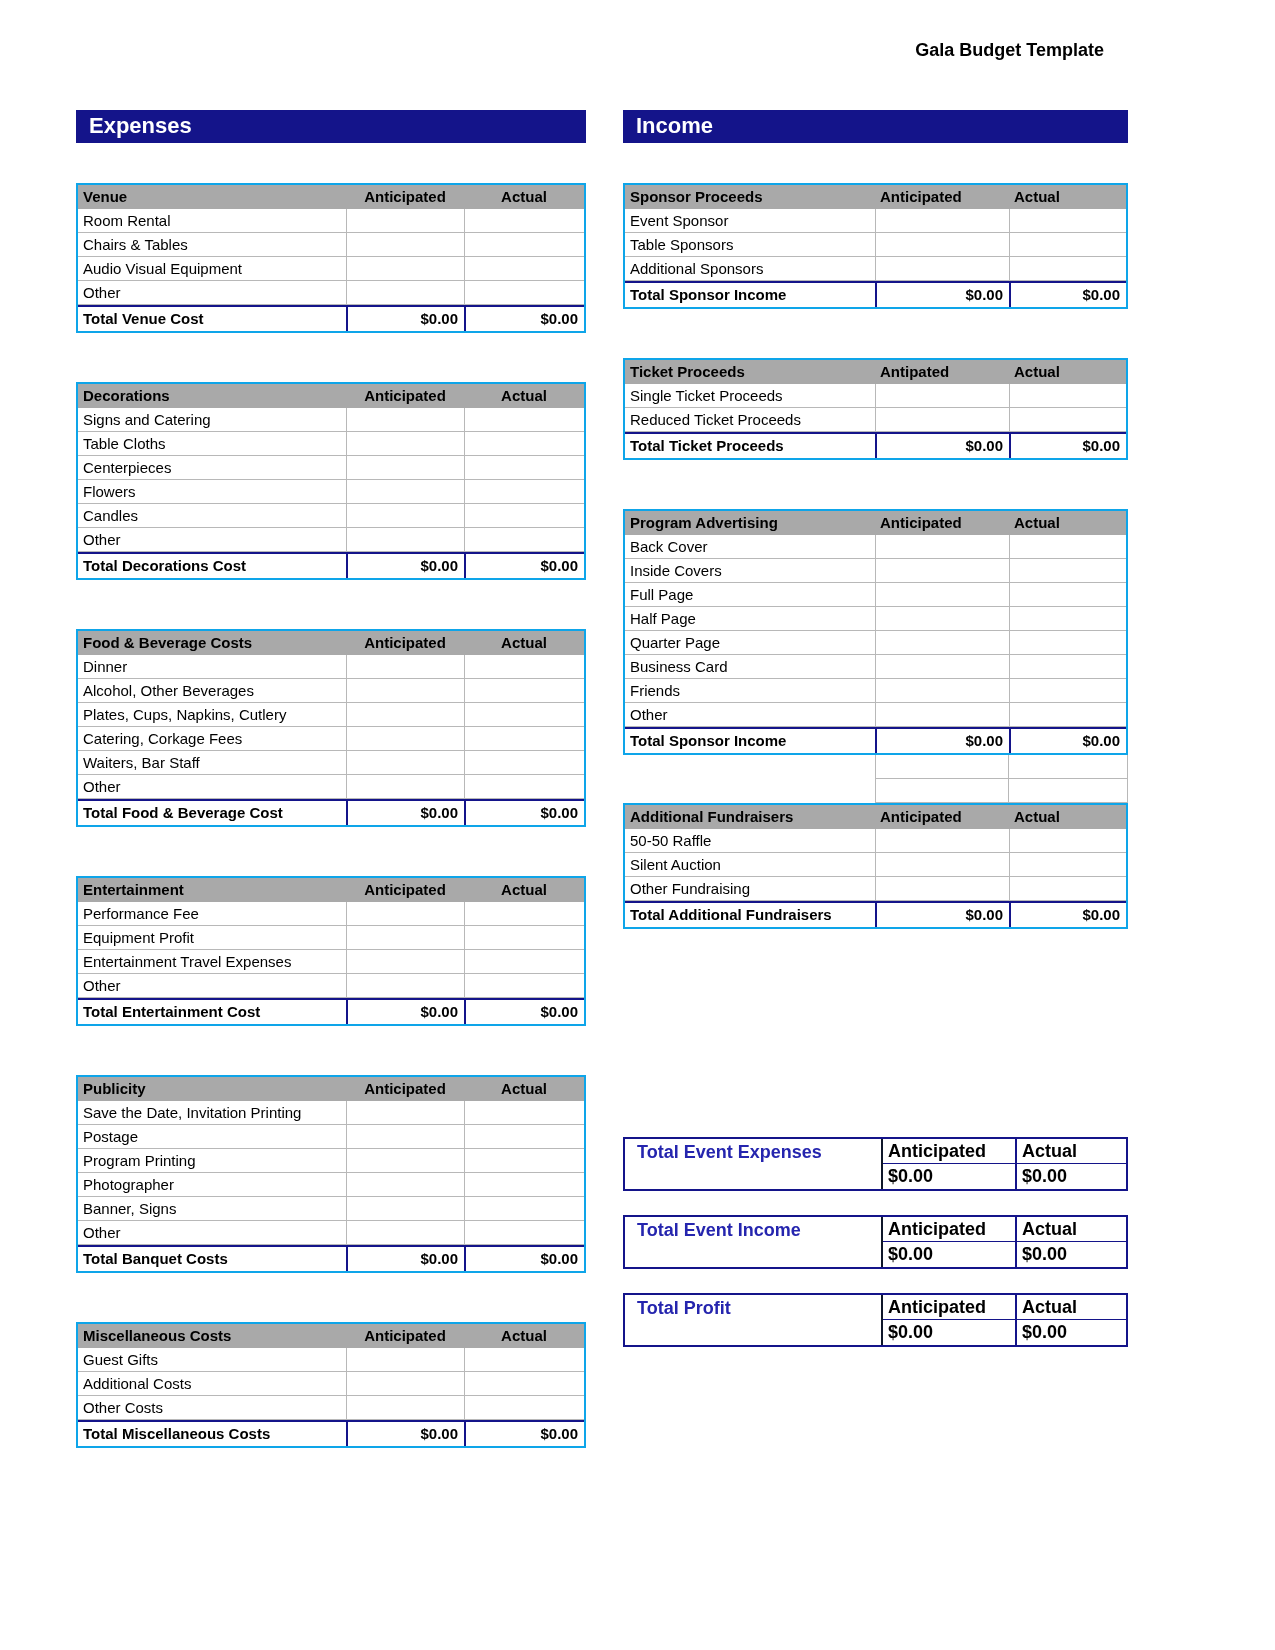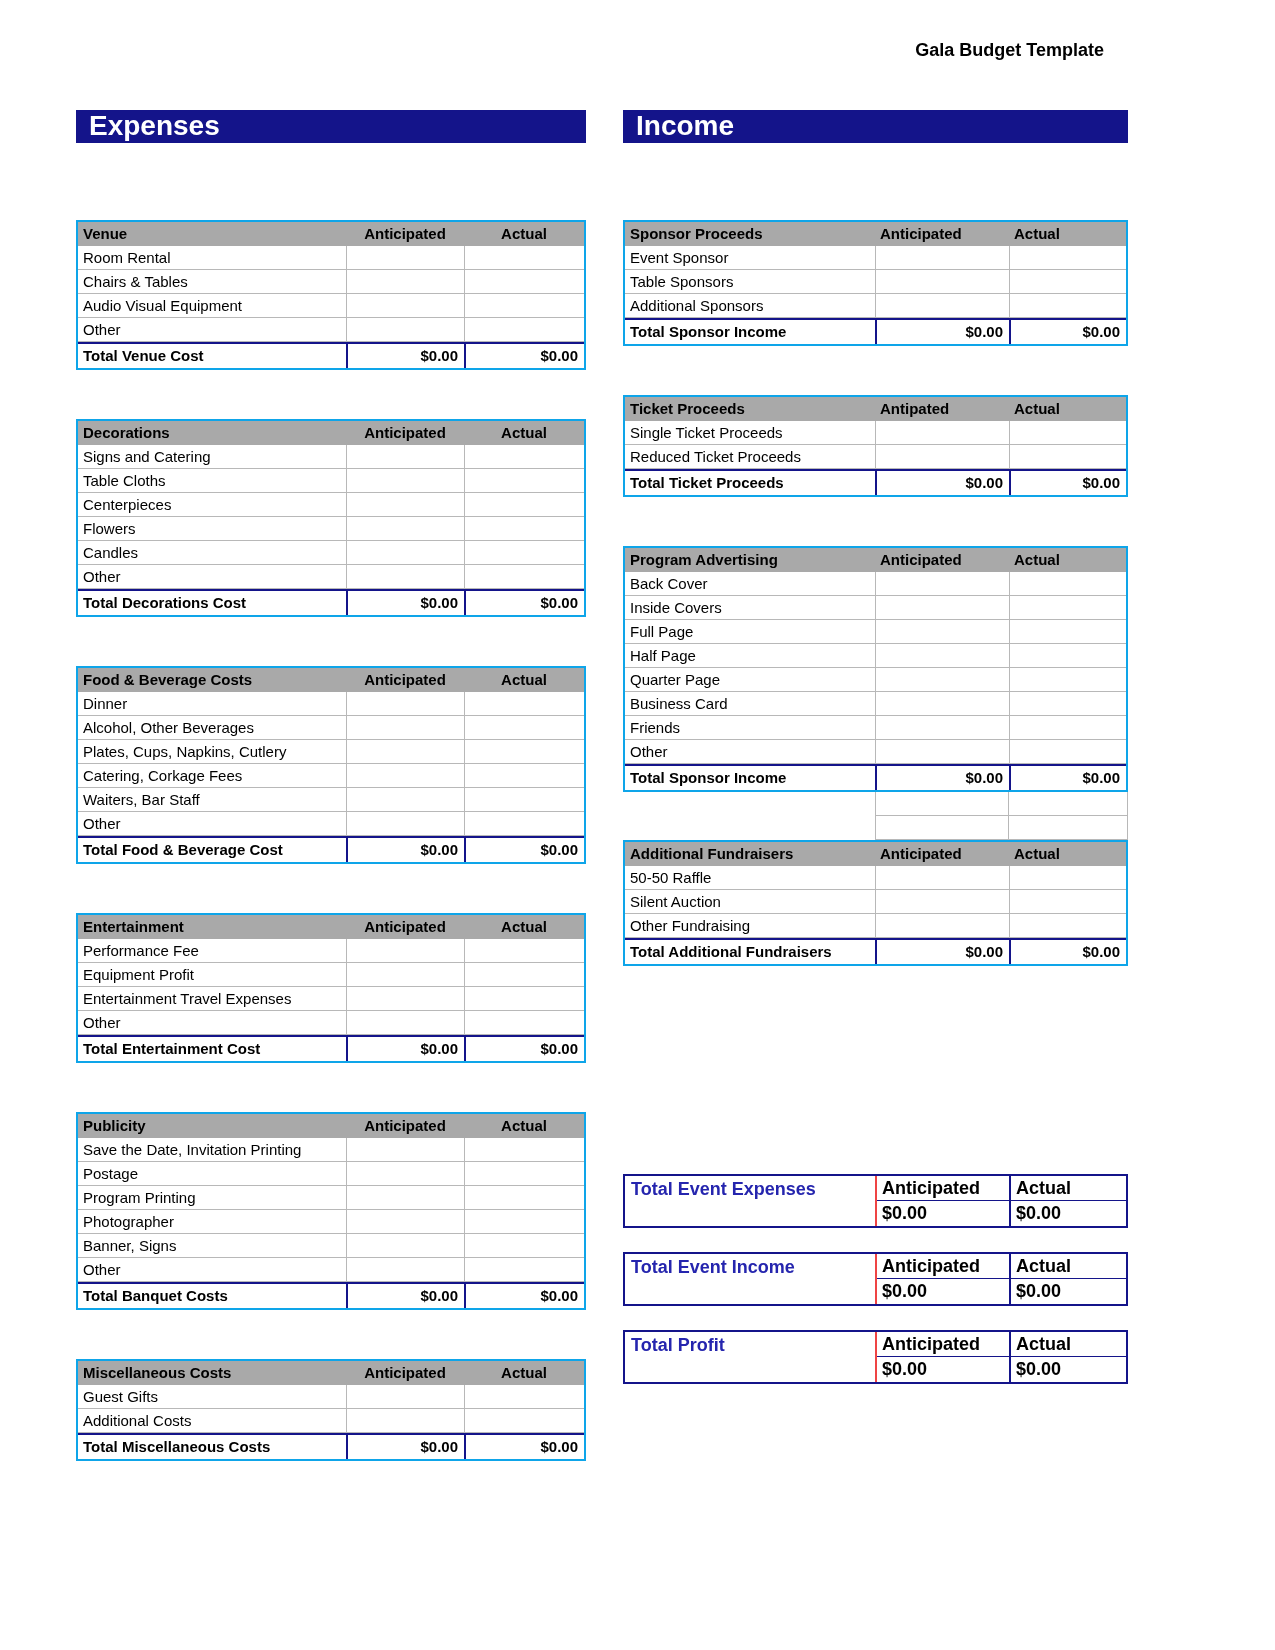--- a/index.html
+++ b/index.html
@@ -13,22 +13,22 @@
   }
   .content { margin-left: 76px; width: 1052px; }
   .page-header { height: 110px; padding-top: 40px; text-align: right; padding-right: 24px; }
   .page-title { font-size: 18px; font-weight: bold; }
   .columns { display: flex; gap: 37px; }
   .col-left { width: 510px; }
   .col-right { width: 505px; }
 
   .banner {
     height: 33px; background: #14148a; color: #fff;
-    font-size: 28px; font-weight: bold; line-height: 32px;
-    padding-left: 13px; margin-bottom: 77px;
+    font-size: 22px; font-weight: bold; line-height: 32px;
+    padding-left: 13px; margin-bottom: 40px;
   }
 
   
   .btable { border: 2px solid #0ea5e9; margin-bottom: 49px; font-size: 15px; background:#fff; }
   .col-left .btable:last-child { margin-bottom: 0; }
   .thead { display: flex; background: #a9a9a9; font-weight: bold; }
   .cell { height: 24px; line-height: 23px; overflow: hidden; white-space: nowrap; }
   .thead .cell { line-height: 24px; }
   .exp .c-label { width: 268px; }
   .exp .c-ant   { width: 118px; }
@@ -51,23 +51,23 @@
   .blankrows { margin-bottom: 0; }
   .blankrow { display: flex; height: 24px; }
   .bspacer { width: 252px; }
   .b-ant { width: 134px; border: 1px solid #b8b8b8; border-top: none; }
   .b-act { flex: 1; border: 1px solid #b8b8b8; border-top: none; border-left: none; }
 
   
   .summaries { margin-top: 208px; }
   .summary { display: flex; border: 2px solid #14148a; margin-bottom: 24px; width: 505px; background:#fff; }
   .s-label {
-    width: 252px; border-right: 2px solid #ef4444;
+    width: 252px; border-right: 2px solid #0f172a;
     color: #2525ae; font-weight: bold; font-size: 18px;
-    padding: 2px 0 0 6px; line-height: 23px;
+    padding: 2px 0 0 6px; line-height: 23px; margin-left: 6px;
   }
   .s-right { flex: 1; display: grid; grid-template-columns: 132px 1fr; }
   .s-cell { height: 25px; line-height: 25px; font-weight: bold; font-size: 18px; padding-left: 5px; overflow: hidden; white-space: nowrap; }
   .s-head { border-bottom: 1px solid #14148a; }
   .s-col2 { border-left: 2px solid #14148a; }
 </style>
 </head>
 <body>
 
 <div class="content">
@@ -277,20 +277,25 @@
             <div class="brow">
               <div class="cell c-label">Guest Gifts</div>
               <div class="cell c-ant"></div>
               <div class="cell c-act"></div>
             </div>
             <div class="brow">
               <div class="cell c-label">Additional Costs</div>
               <div class="cell c-ant"></div>
               <div class="cell c-act"></div>
             </div>
+            <div class="brow">
+              <div class="cell c-label">Other Costs</div>
+              <div class="cell c-ant"></div>
+              <div class="cell c-act"></div>
+            </div>
             <div class="trow">
               <div class="cell c-label">Total Miscellaneous Costs</div>
               <div class="cell c-ant">$0.00</div>
               <div class="cell c-act">$0.00</div>
             </div>
           </div>
         </div>
     </div>
     <div class="col-right">
       <div class="banner">Income</div>

